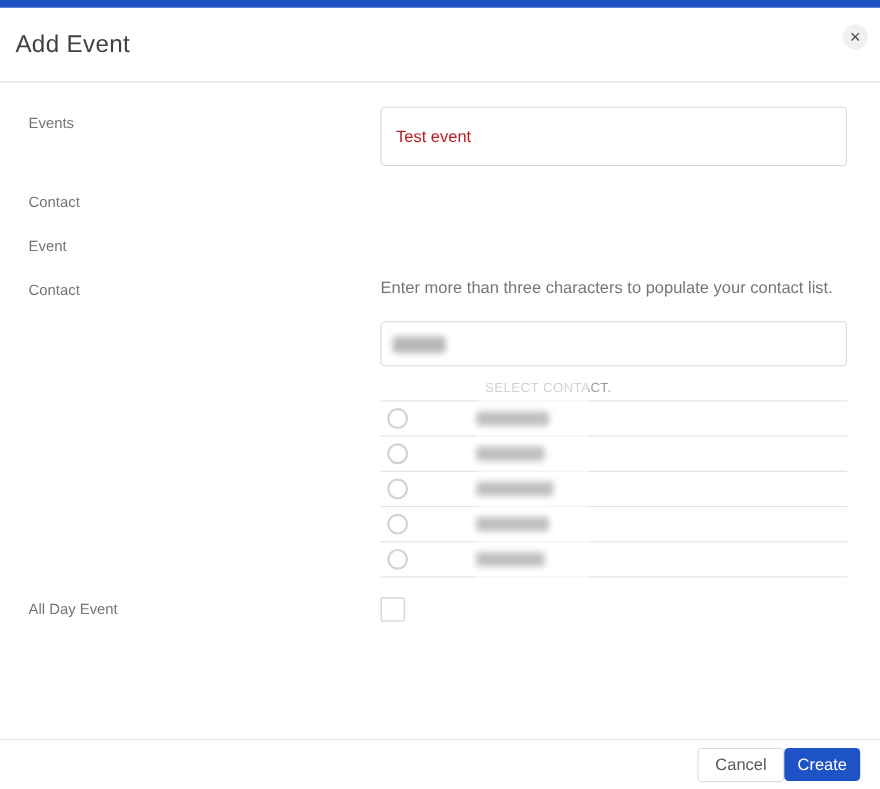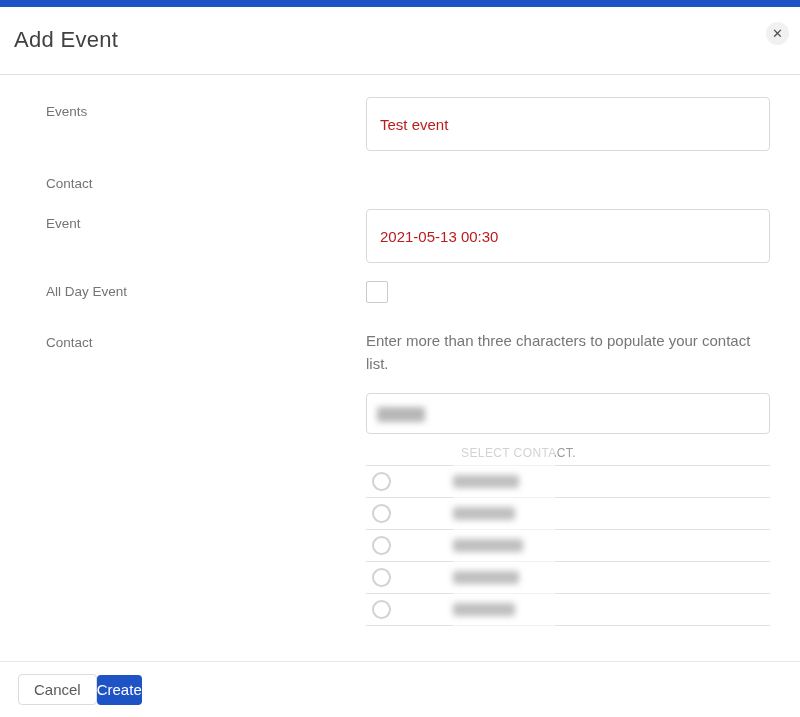--- a/index.html
+++ b/index.html
@@ -17,21 +17,21 @@
   .modal-header { position:relative; padding:20px 30px 21px 14px; }
   .modal-title { margin:0; font-size:22px; font-weight:400; color:#414141; letter-spacing:.3px; }
   .close-btn {
     position:absolute; top:15px; right:11px;
     width:23px; height:23px; border:none; border-radius:50%;
     background:#f1f1f1; color:#4f4f4f; font-size:13px; line-height:1;
     display:flex; align-items:center; justify-content:center; cursor:pointer; padding:0;
   }
   .hdiv { height:1px; background:#e0e0e0; }
 
-  .modal-body { padding:22px 30px 0 46px; }
+  .modal-body { padding:22px 30px 0 26px; }
 
   .form-row { display:flex; margin-bottom:18px; }
   .form-label { flex:0 0 320px; font-size:13.5px; color:#747474; padding-top:7px; }
   .text-input {
     flex:1; width:100%; height:54px; border:1px solid #d8d8d8; border-radius:4px;
     padding:0 13px; font-size:15px; color:#b91c1c; font-family:inherit; background:#fff;
     outline:none;
   }
   .row-checkbox { margin-top:5px; margin-bottom:21px; }
   .row-checkbox .form-label { padding-top:3px; }
@@ -52,30 +52,30 @@
     appearance:none; -webkit-appearance:none; margin:0 0 0 6px; flex:0 0 auto;
     width:19px; height:19px; border:2px solid #d2d2d2; border-radius:50%; background:#fff; cursor:pointer;
   }
   .name-blob { position:relative; z-index:2; margin-left:62px; height:13px; background:#bfbfbf; border-radius:2px; filter:blur(3px); }
   .redact-band {
     position:absolute; left:87px; top:-27px; width:102px; height:194px;
     background:rgba(255,255,255,.55); z-index:1; pointer-events:none;
   }
 
   .modal-footer {
-    position:absolute; left:0; right:0; bottom:0; height:56px;
+    position:absolute; left:0; right:0; bottom:0; height:45px;
     border-top:1px solid #e7e7e7; background:#fff;
-    display:flex; align-items:center; justify-content:flex-start; padding:0 18px;
+    display:flex; align-items:center; justify-content:flex-end; padding:0 18px;
   }
   .cancel-btn {
     height:31px; padding:0 15px; font-size:15px; font-family:inherit;
     color:#585858; background:#fff; border:1px solid #dcdcdc; border-radius:4px; cursor:pointer;
   }
   .create-btn {
-    height:30px; padding:0 0; font-size:15px; font-family:inherit;
+    height:30px; padding:0 12px; font-size:15px; font-family:inherit;
     color:#fff; background:var(--accent); border:none; border-radius:4px; cursor:pointer;
   }
 </style>
 </head>
 <body>
 
 <div class="modal">
   <div class="accent-bar"></div>
 
   <div class="modal-header">
@@ -92,28 +92,20 @@
       <div class="form-label">Events</div>
       <input class="text-input" type="text" value="Test event" style="">
     </div>
 
     <div class="form-row">
       <div class="form-label">Contact</div>
     </div>
 
     <div class="form-row">
       <div class="form-label">Event</div>
-      <input class="text-input" type="text" value="2021-05-13 00:30" style="">
-    </div>
-
-    <div class="form-row row-checkbox">
-      <div class="form-label">All Day Event</div>
-      <div>
-        <input class="checkbox" type="checkbox" id="allDayCheckbox" style="">
-      </div>
     </div>
 
     <div class="form-row">
       <div class="form-label">Contact</div>
       <div class="contact-col">
         <p class="help-text">Enter more than three characters to populate your contact list.</p>
 
         <div class="search-box">
           <div class="search-blob" id="searchBlob" style="width: 48px;"></div>
         </div>
@@ -144,19 +136,26 @@
   </div>
 
   <div class="contact-option">
     <input class="radio" type="radio" name="contact" style="">
     <div class="name-blob" style="width: 62px;"></div>
   </div>
 </div>
       </div>
     </div>
 
+    <div class="form-row row-checkbox">
+      <div class="form-label">All Day Event</div>
+      <div>
+        <input class="checkbox" type="checkbox" id="allDayCheckbox" style="">
+      </div>
+    </div>
+
   </div>
 
   <div class="modal-footer">
     <button class="cancel-btn">Cancel</button>
     <button class="create-btn">Create</button>
   </div>
 </div>
 
 </body></html>

